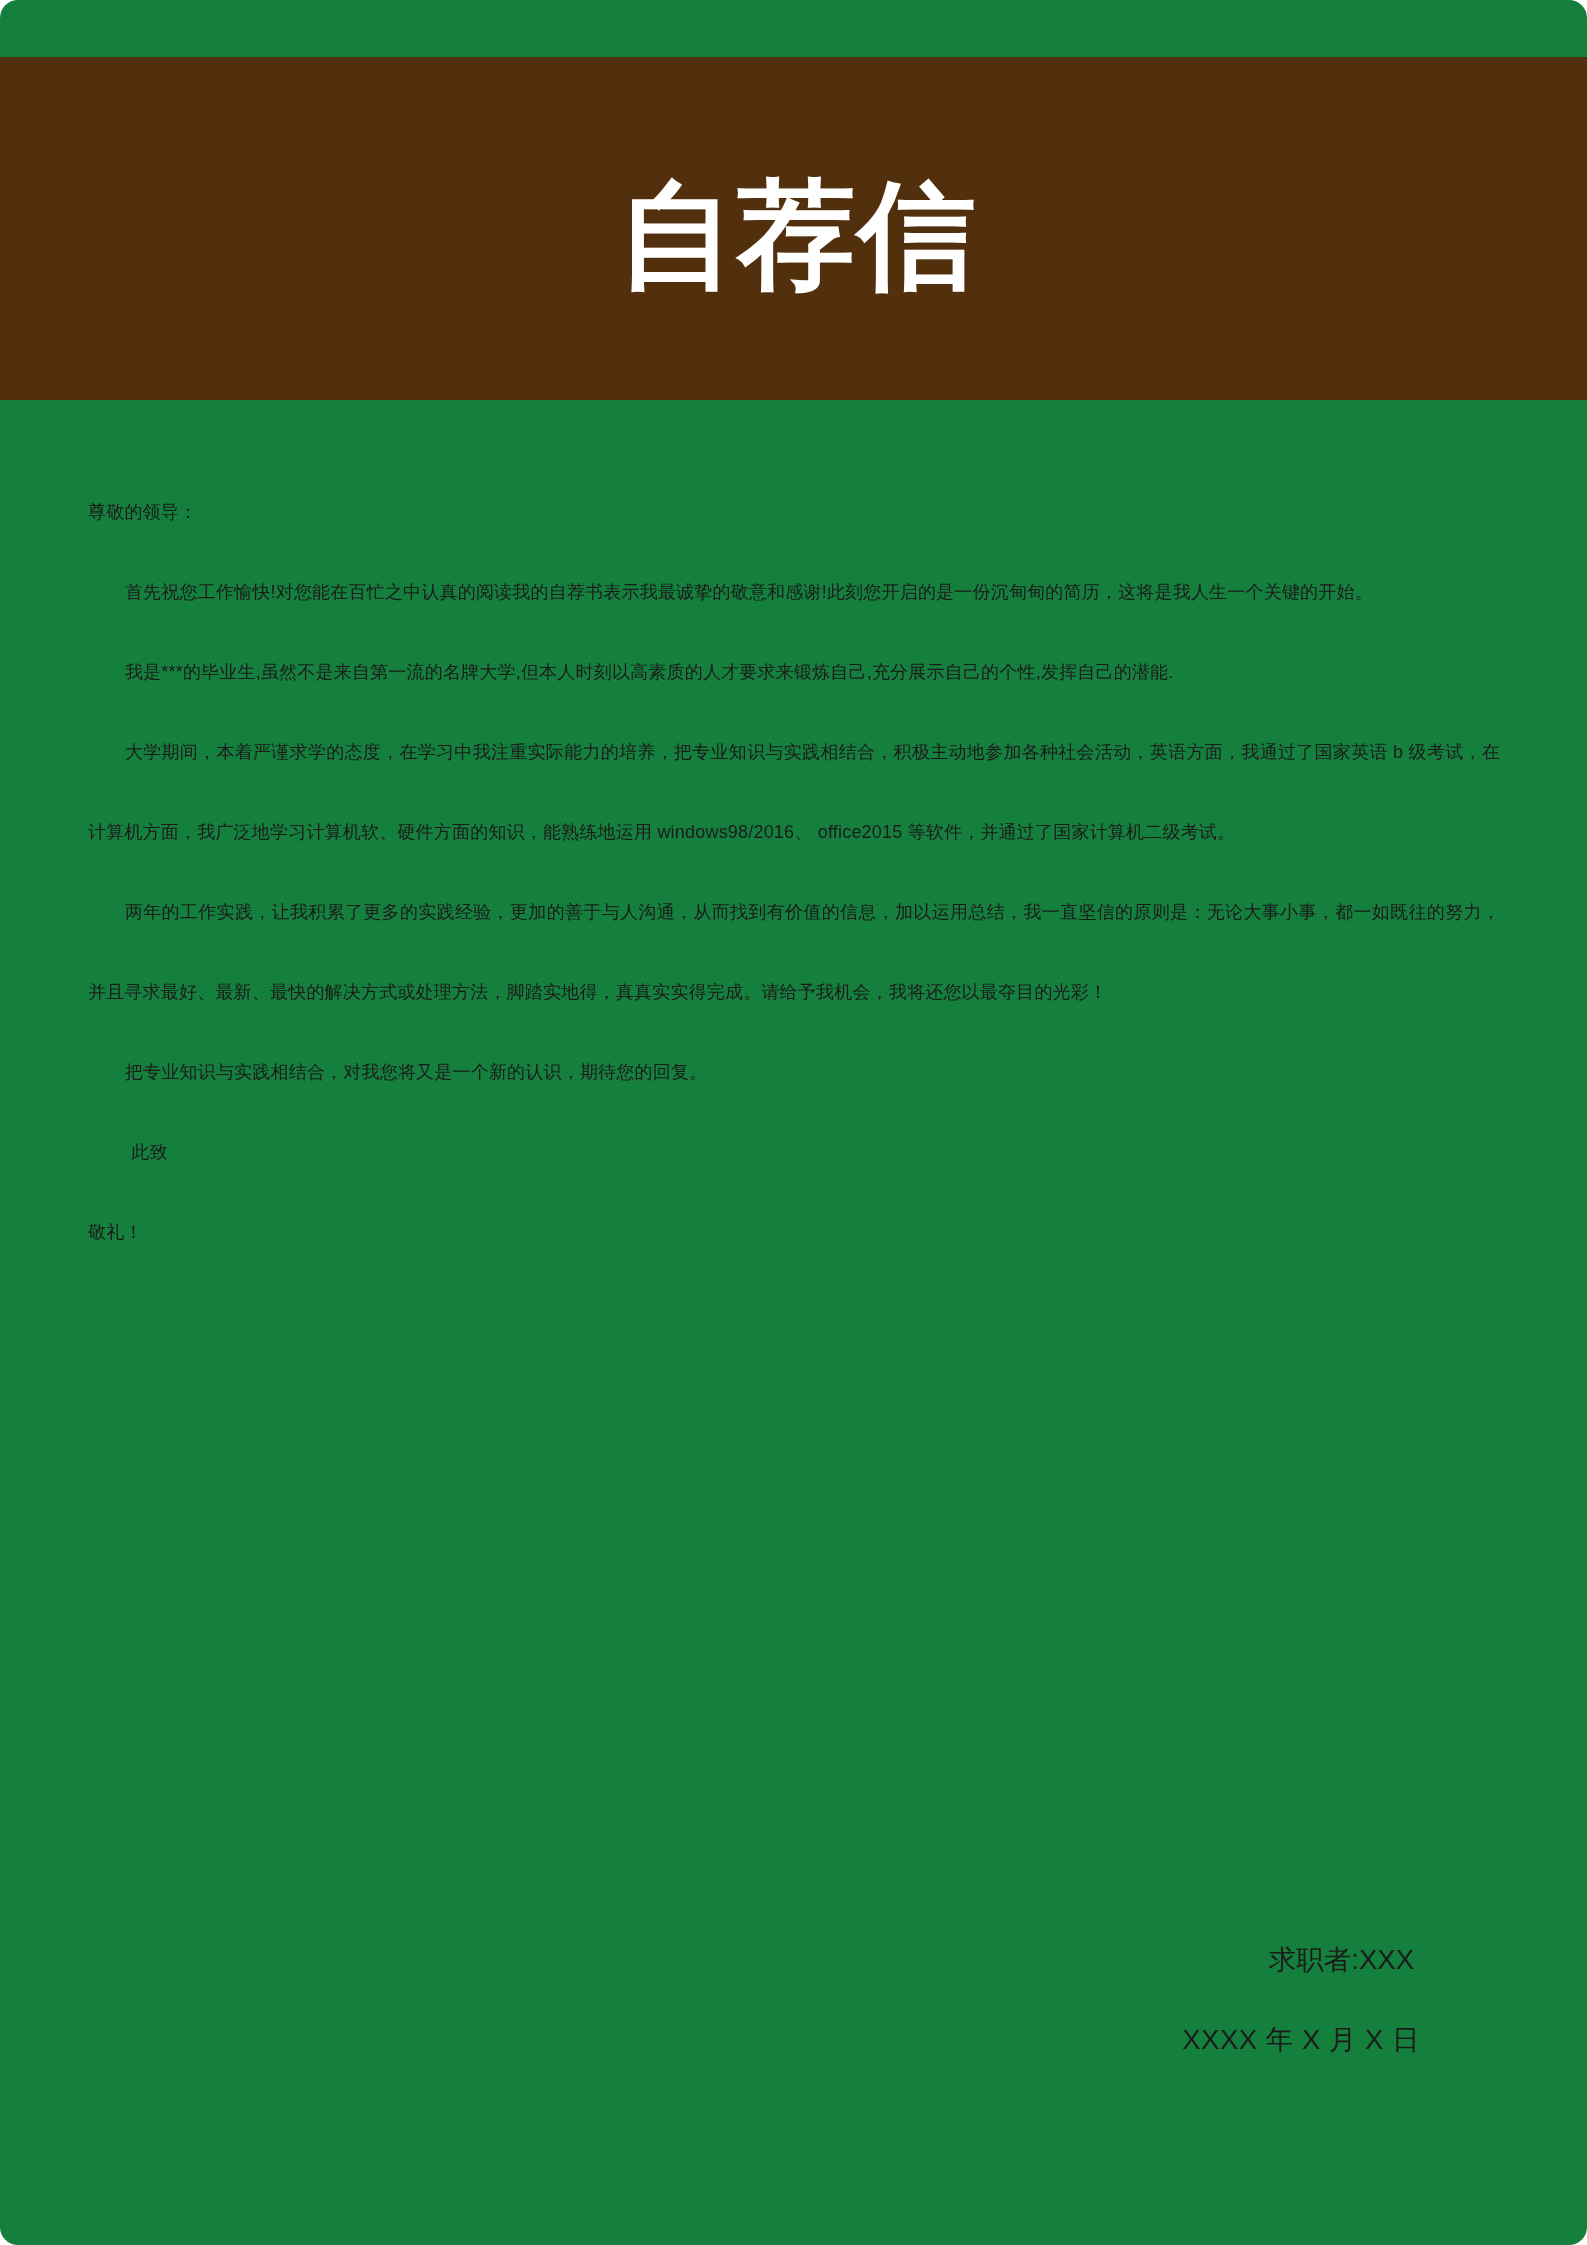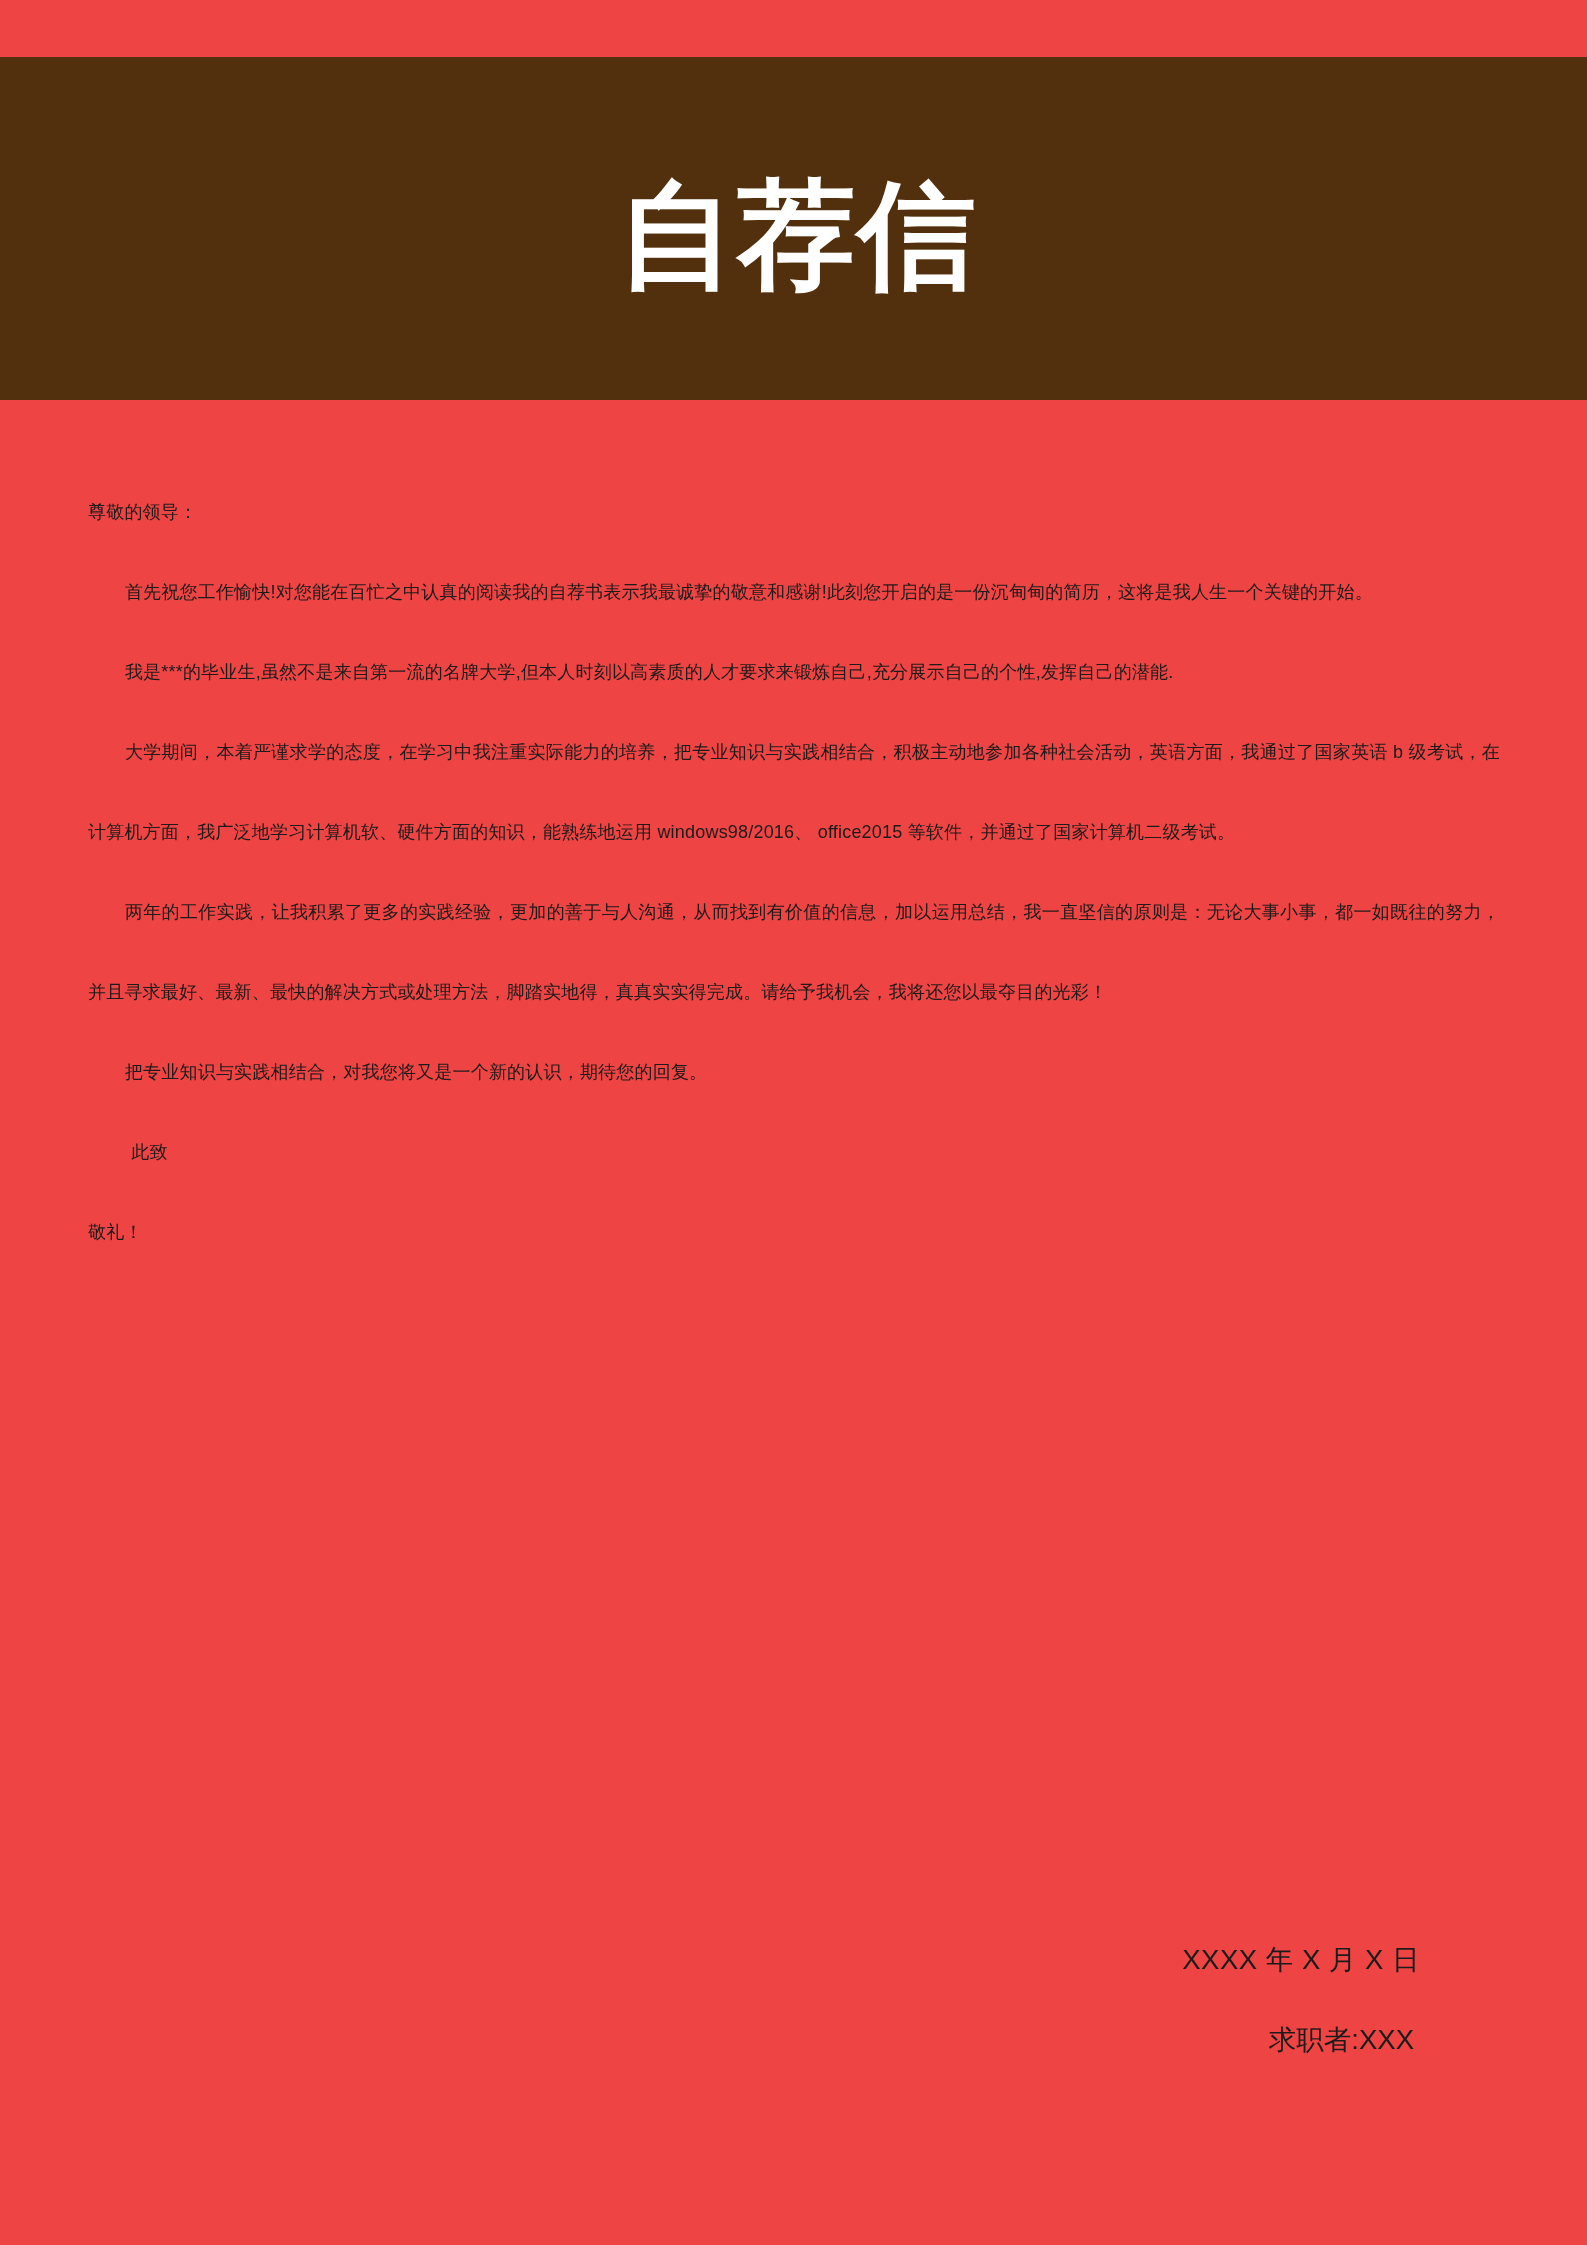--- a/index.html
+++ b/index.html
@@ -110,21 +110,21 @@
   }
 
   .sig-line.date {
     padding-right: 80px;
     letter-spacing: 0.5px;
   }
 </style>
 </head>
 <body>
 
-<div class="page" style="background: #ef4444;">
+<div class="page" style="background: #15803d; border-radius: 18px;">
 
   <div class="header-banner" style="background: rgb(83, 48, 13);">
     <div class="doc-title">自荐信</div>
   </div>
 
   <div class="letter-body" style="color: rgb(27, 27, 27);">
 
     <p class="para no-indent">尊敬的领导：</p>
 
 
@@ -138,17 +138,17 @@
 
     <p class="para indent-1 justify-all">把专业知识与实践相结合，对我您将又是一个新的认识，期待您的回复。</p>
 
     <p class="para indent-half">此致</p>
 
     <p class="para no-indent">敬礼！</p>
 
   </div>
 
   <div class="signature-block" style="color: rgb(27, 27, 27);">
+    <p class="sig-line">求职者:XXX</p>
     <p class="sig-line date">XXXX 年 X 月 X 日</p>
-    <p class="sig-line">求职者:XXX</p>
   </div>
 
 </div>
 
 </body></html>

